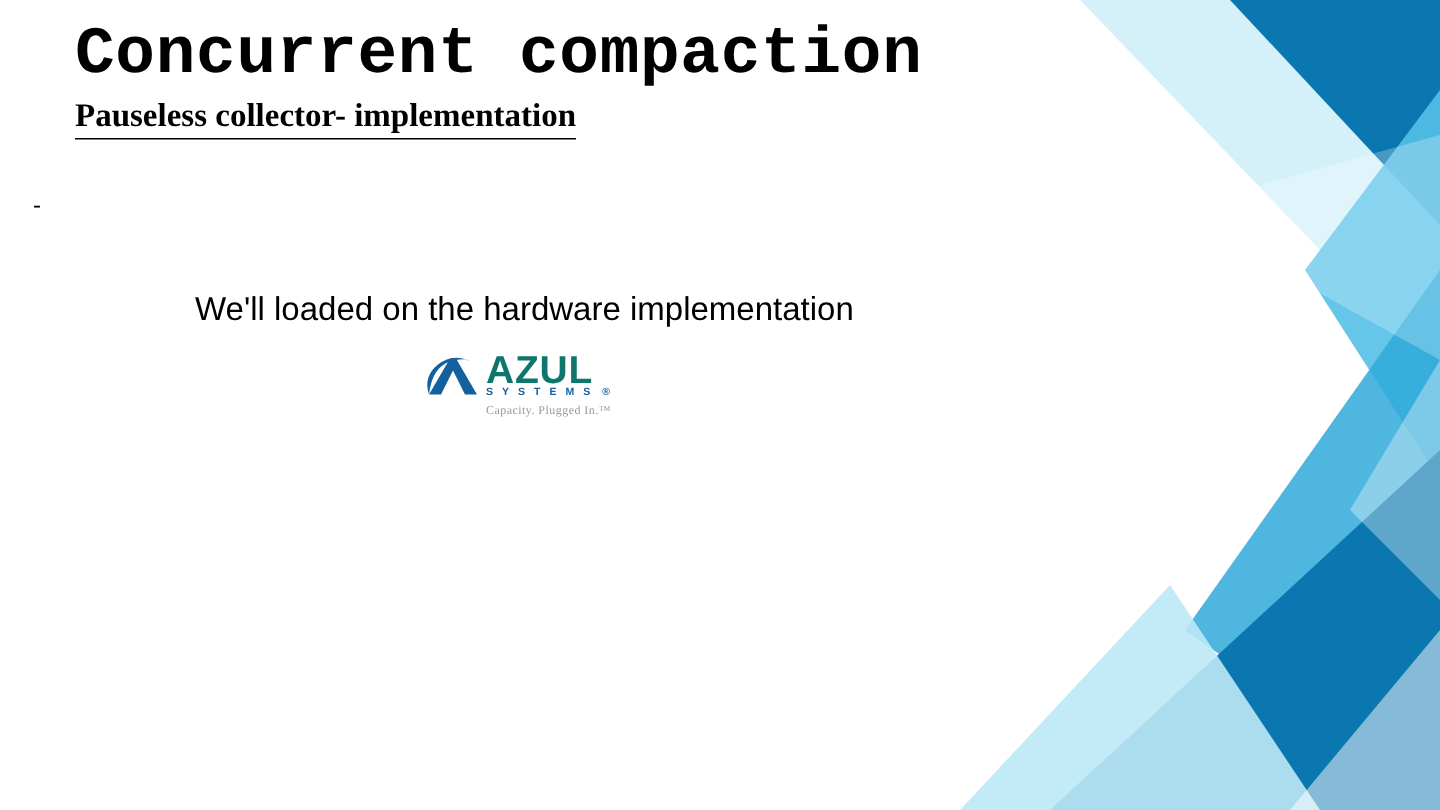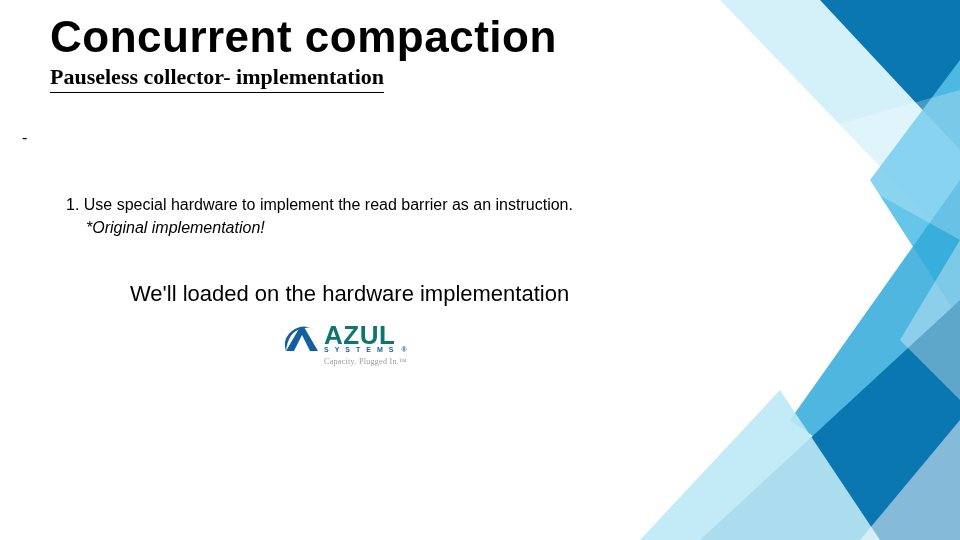--- a/index.html
+++ b/index.html
@@ -26,21 +26,21 @@
   }
 
   .content {
     position: relative;
     z-index: 1;
     padding: 12px 50px 0 50px;
     width: 720px;
   }
 
   .title {
-    font-family: Liberation Sans, sans-serif;
+    font-family: Liberation Mono, monospace;
     font-size: 44px;
     font-weight: 700;
     margin: 0 0 2px 0;
     letter-spacing: 0.5px;
   }
   .subtitle {
     font-family: Georgia, "Times New Roman", serif;
     font-size: 22px;
     font-weight: 700;
     border-bottom: 1.5px solid #000;
@@ -138,25 +138,20 @@
 
 <div class="content">
 
   <h1 class="title">Concurrent compaction</h1>
   <div class="subtitle">Pauseless collector- implementation</div>
 
   <div class="bullet-row">
     <div class="bullet-dash">-</div>
   </div>
 
-  <div class="num-item">
-    <span>1.</span>
-    <span>Use special hardware to implement the read barrier as an instruction.</span>
-    <span class="note">*Original implementation!</span>
-  </div>
 
 
   <div class="focus-line">We'll loaded on the hardware implementation</div>
 
   <div class="logo-wrap">
     <div class="logo-main">
       <svg width="40" height="34" viewBox="0 0 40 34">
         <path d="M6 30 Q2 18 12 10 Q22 2 34 8 Q30 5 20 8 Q8 12 6 30 Z" fill="#145f9e"></path>
         <path d="M6 30 L20 6 L24 6 L38 30 L30 30 L22 14 L14 30 Z" fill="#145f9e"></path>
         <polygon points="18,22 26,22 22,30" fill="#ffffff"></polygon>

